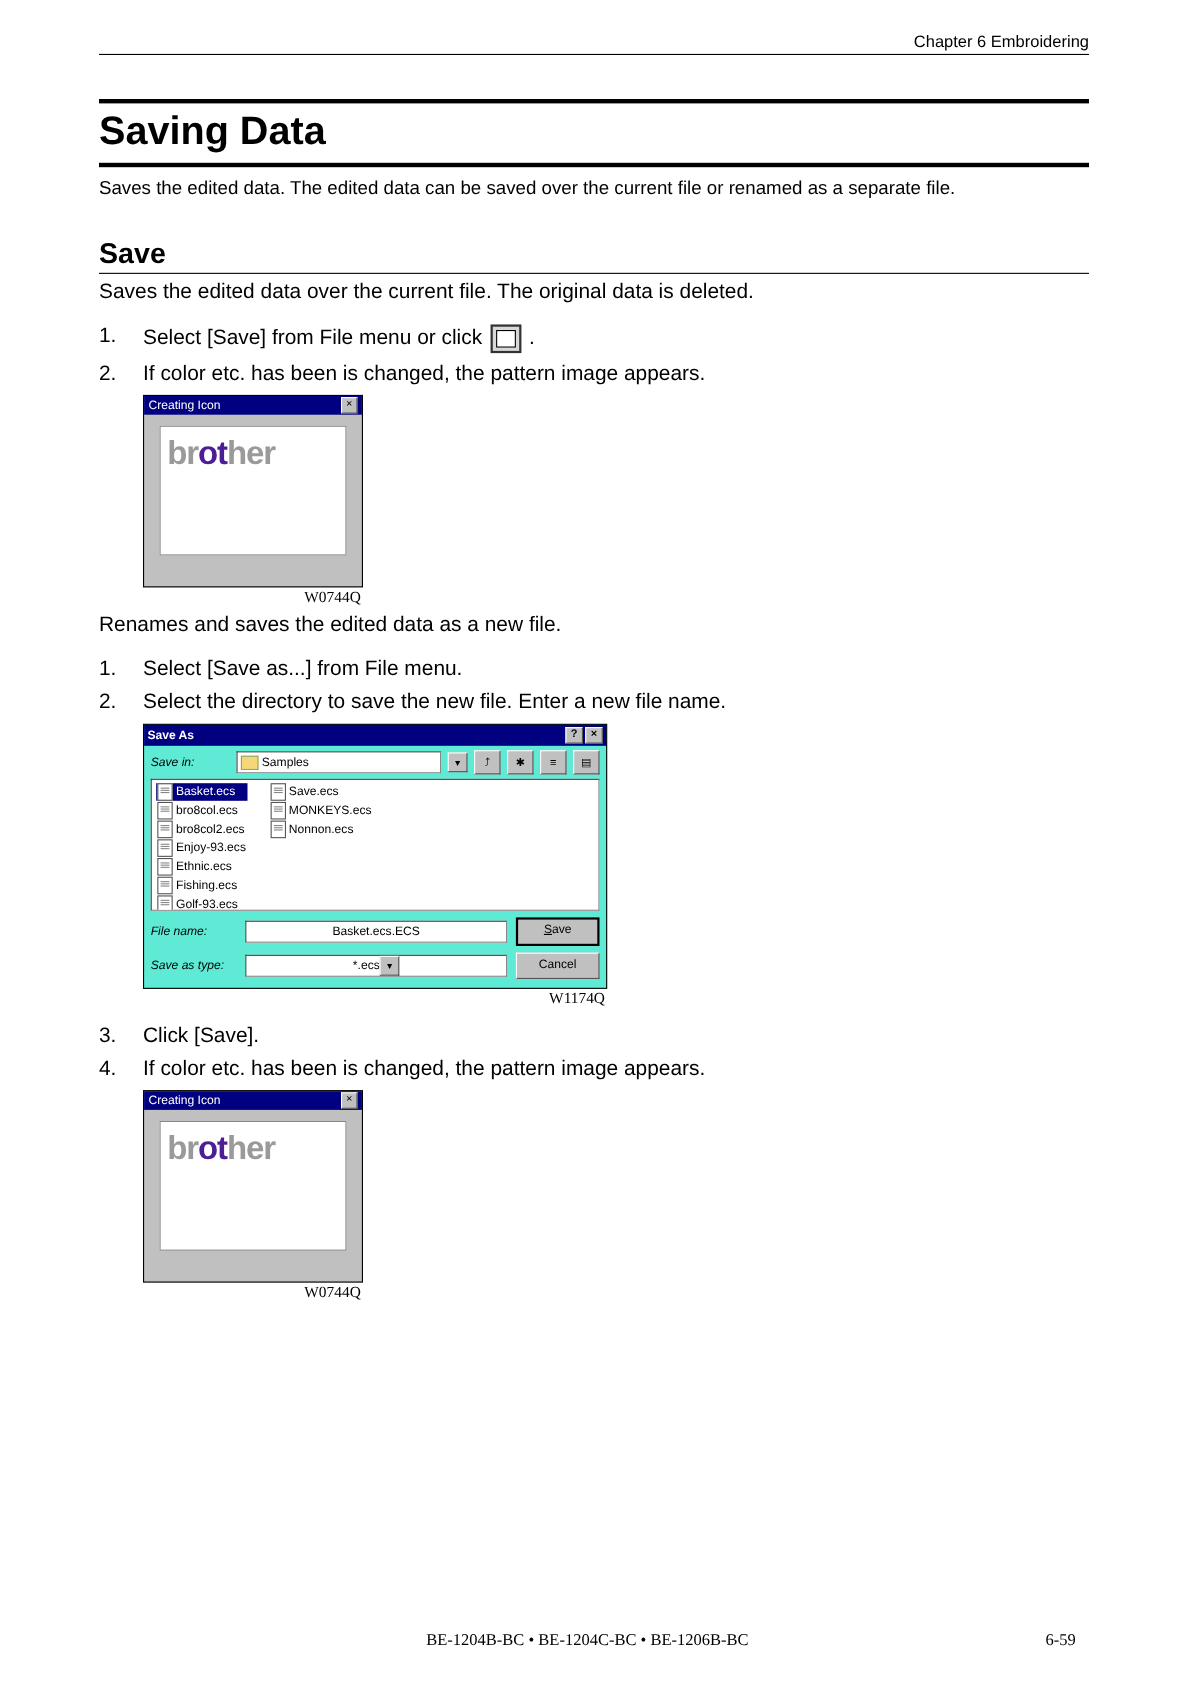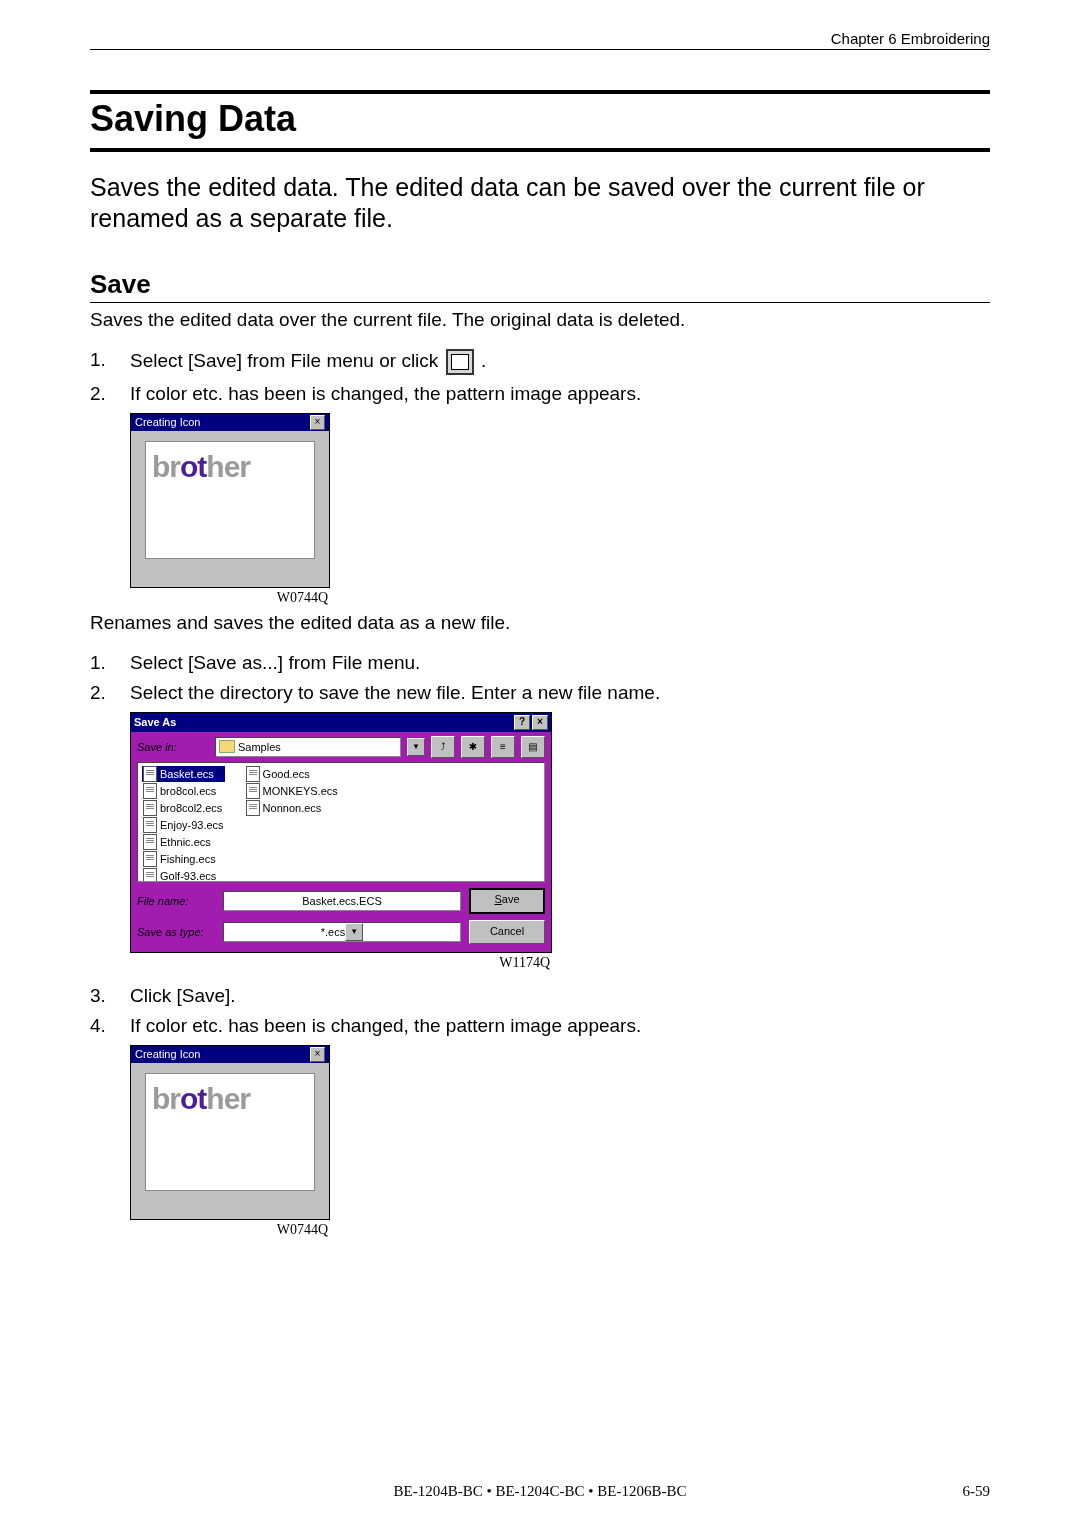--- a/index.html
+++ b/index.html
@@ -30,22 +30,22 @@
     border-top: 4px solid #000;
     border-bottom: 4px solid #000;
     padding: 4px 0 8px 0;
   }
   .title-box h1 {
     margin: 0;
     font-size: 36px;
     font-weight: bold;
   }
   .intro {
-    margin-top: 20px;
-    font-size: 25px;
+    margin-top: 8px;
+    font-size: 17px;
     line-height: 1.25;
   }
   h2.section {
     font-size: 26px;
     margin: 34px 0 6px 0;
     border-bottom: 1px solid #000;
     padding-bottom: 2px;
     font-weight: bold;
   }
   .body-text {
@@ -142,21 +142,21 @@
     margin: 2px 0 0 40px;
     width: 198px;
   }
 
   
   .sa-window {
     width: 420px;
     margin-left: 40px;
     margin-top: 6px;
     border: 1px solid #000;
-    background: #a21caf;
+    background: #5eead4;
     font-size: 11px;
   }
   .sa-title {
     background: #000080;
     color: #fff;
     font-size: 11px;
     font-weight: bold;
     padding: 2px 3px;
     display: flex;
     justify-content: space-between;
@@ -275,21 +275,21 @@
     text-align: right;
     font-size: 14px;
     font-family: "Times New Roman", serif;
     margin: 2px 0 0 40px;
     width: 420px;
   }
 
   .footer {
     position: absolute;
     bottom: 28px;
-    left: 0; right: 0;
+    left: 0; right: 12px;
     font-family: "Times New Roman", serif;
     font-size: 15px;
     display: flex;
     justify-content: space-between;
     padding: 0 90px;
   }
   .footer .center { position: absolute; left: 0; right: 0; text-align: center; }
 </style>
 </head>
 <body>
@@ -393,21 +393,21 @@
             <span>Fishing.ecs</span>
           </div>
         <div class="sa-file">
             <span class="sa-file-icon"></span>
             <span>Golf-93.ecs</span>
           </div>
       </div>
       <div class="sa-col">
         <div class="sa-file">
             <span class="sa-file-icon"></span>
-            <span>Good.ecs</span>
+            <span>Save.ecs</span>
           </div>
         <div class="sa-file">
             <span class="sa-file-icon"></span>
             <span>MONKEYS.ecs</span>
           </div>
         <div class="sa-file">
             <span class="sa-file-icon"></span>
             <span>Nonnon.ecs</span>
           </div>
       </div>

